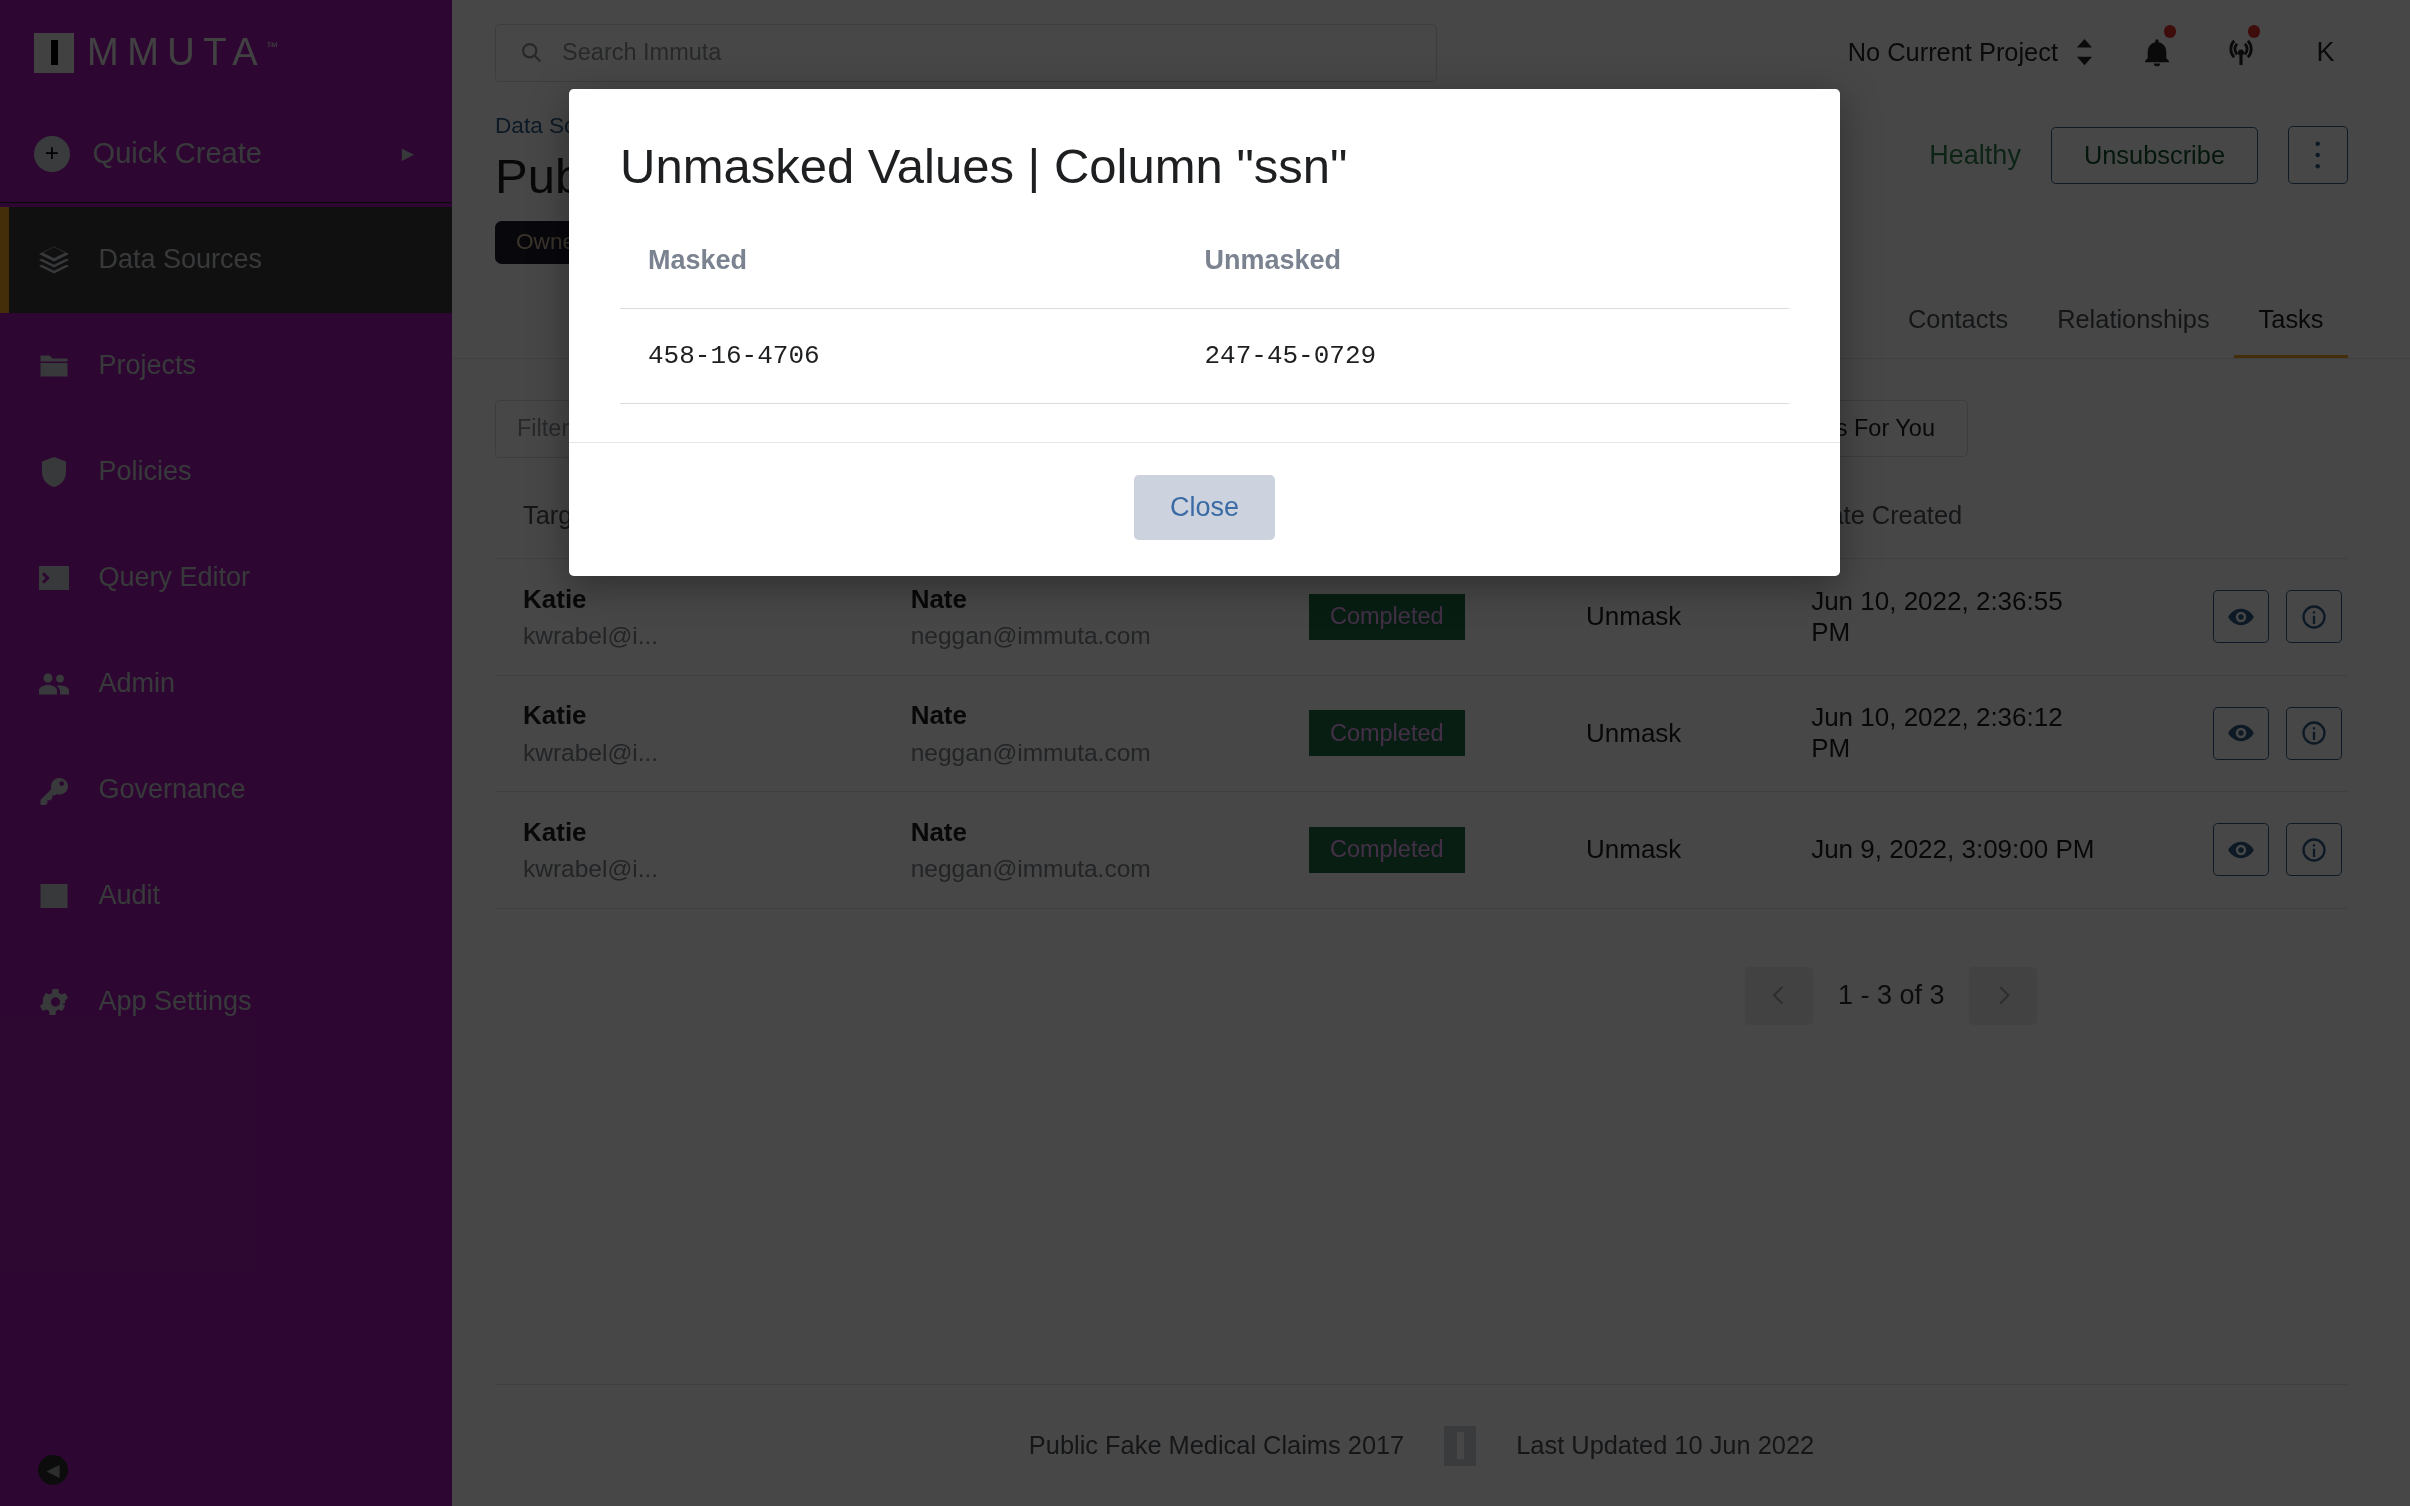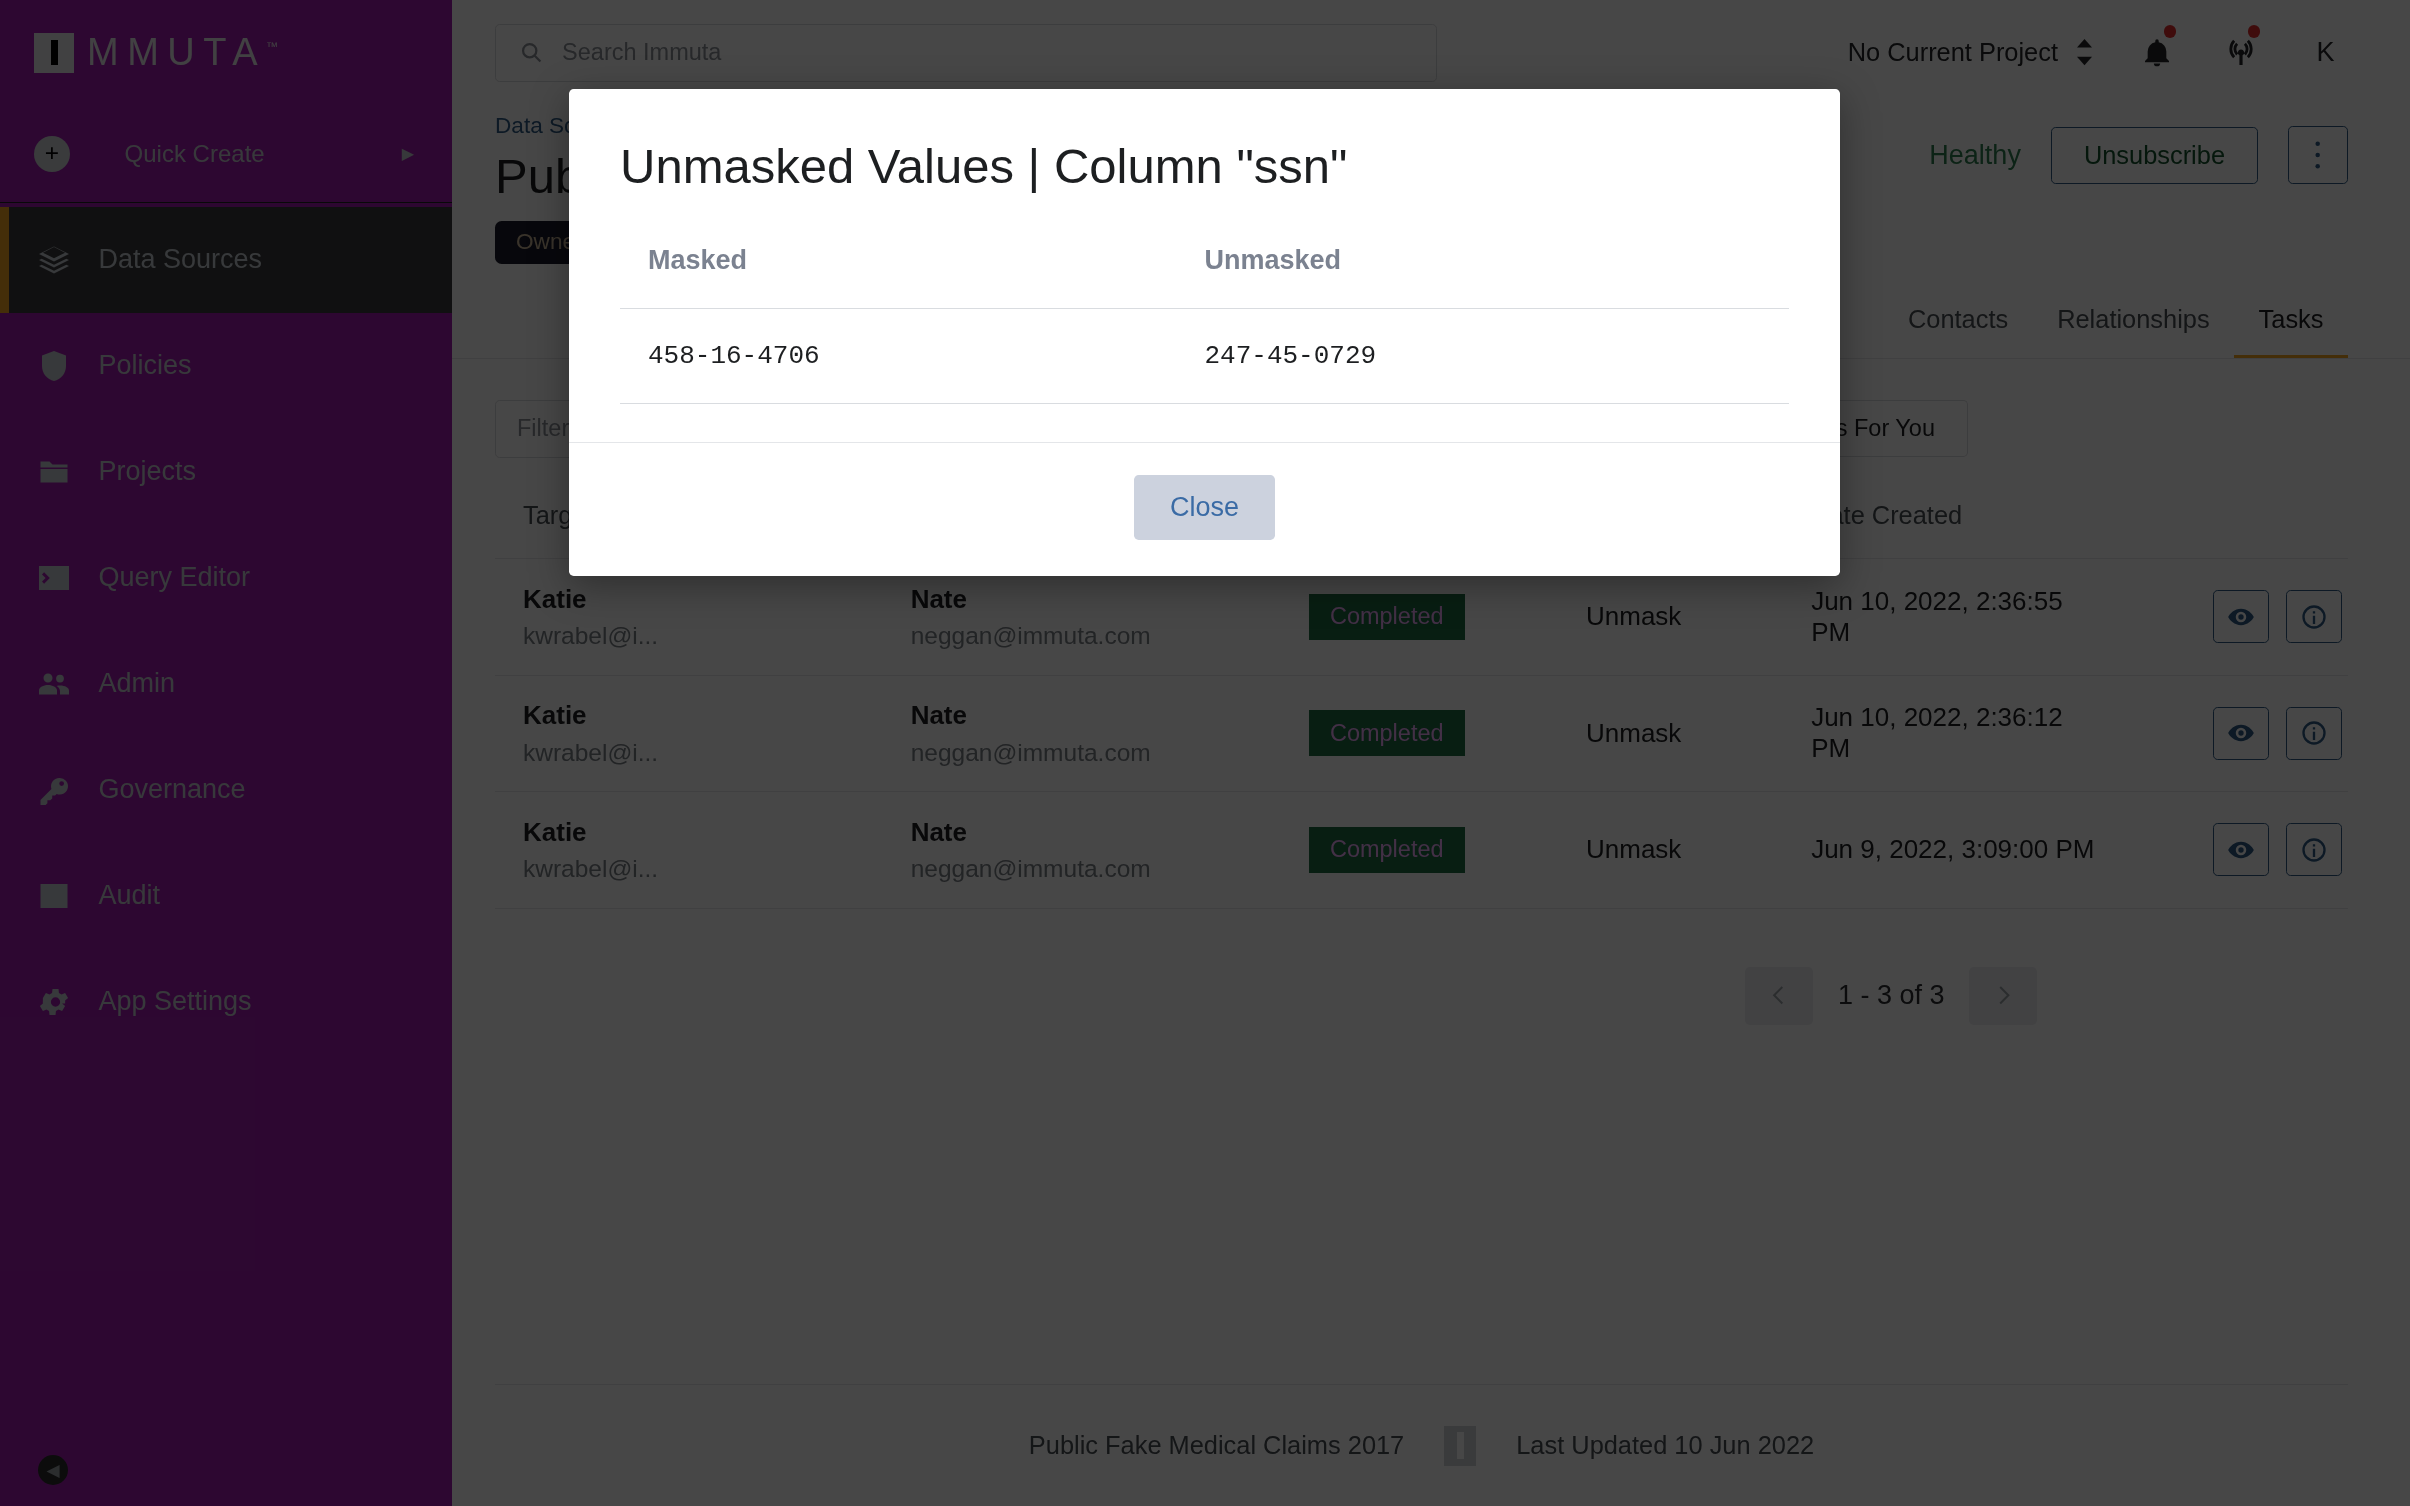--- a/index.html
+++ b/index.html
@@ -81,21 +81,21 @@
     cursor: pointer;
   }
   .qc-plus {
     width: 36px; height: 36px; border-radius: 50%;
     background: #cfd3d8;
     color: #000;
     display: flex; align-items: center; justify-content: center;
     font-size: 24.5px; line-height: 1;
     flex: 0 0 36px;
   }
-  .qc-label { font-size: 24px; color: #c7ccd2; flex: 1; margin-left: 32px; }
+  .qc-label { font-size: 29px; color: #c7ccd2; flex: 1; }
   .qc-arrow { font-size: 16px; color: #c7ccd2; }
 
   .nav-list { padding-top: 3.8px; }
   .nav-item {
     height: 106px;
     display: flex;
     align-items: center;
     gap: 24.5px;
     padding-left: 34px;
     cursor: pointer;
@@ -485,33 +485,33 @@
           <svg viewBox="0 0 24 24">
               <path d="M12 3 2 8l10 5 10-5-10-5zm0 7.8L4.6 7.1 12 3.4l7.4 3.7L12 10.8zM2 12l10 5 10-5-1.8-.9L12 15.1 3.8 11.1 2 12zm0 4 10 5 10-5-1.8-.9L12 19.1 3.8 15.1 2 16z"></path>
             </svg>
         </span>
         <span class="nav-label">Data Sources</span>
       </div>
 
       <div class="nav-item">
         <span class="nav-icon">
           <svg viewBox="0 0 24 24">
+              <path d="M3 5h6l2 2h10v2H3V5zm0 5h18v9H3v-9z"></path>
+            </svg>
+        </span>
+        <span class="nav-label">Projects</span>
+      </div>
+
+      <div class="nav-item">
+        <span class="nav-icon">
+          <svg viewBox="0 0 24 24">
               <path d="M12 2 4 5v7c0 5 3.4 9 8 10 4.6-1 8-5 8-10V5l-8-3z"></path>
             </svg>
         </span>
         <span class="nav-label">Policies</span>
-      </div>
-
-      <div class="nav-item">
-        <span class="nav-icon">
-          <svg viewBox="0 0 24 24">
-              <path d="M3 5h6l2 2h10v2H3V5zm0 5h18v9H3v-9z"></path>
-            </svg>
-        </span>
-        <span class="nav-label">Projects</span>
       </div>
 
       <div class="nav-item">
         <span class="nav-icon">
           <svg viewBox="0 0 24 24">
               <path d="M2 4h20v16H2V4zm3.4 4.2L4 9.6l2.4 2.4L4 14.4l1.4 1.4 3.8-3.8-3.8-3.8zM11 14.6h6V16h-6v-1.4z"></path>
             </svg>
         </span>
         <span class="nav-label">Query Editor</span>
       </div>

